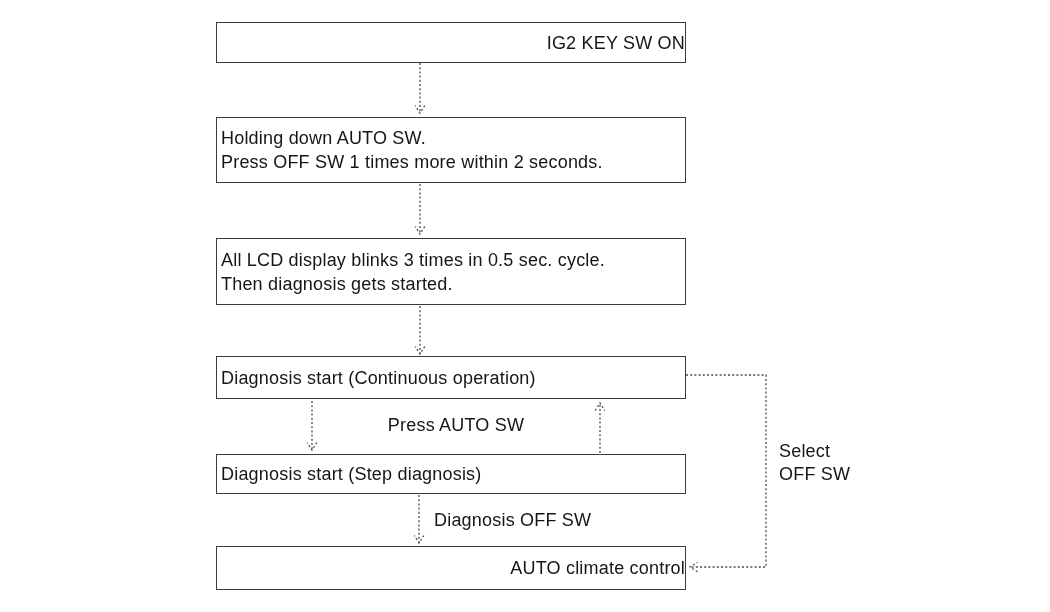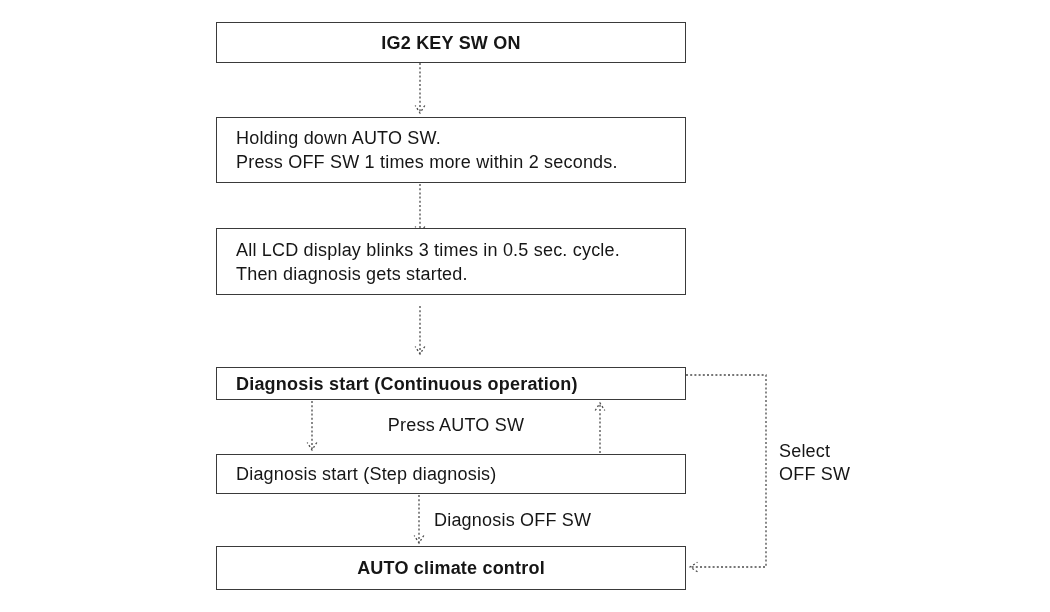--- a/index.html
+++ b/index.html
@@ -23,22 +23,22 @@
     box-sizing: border-box;
     background: #ffffff;
     border: 1.4px solid #3a3a3a;
     font-size: 18px;
     letter-spacing: 0.2px;
     line-height: 24px;
     display: flex;
     flex-direction: column;
     justify-content: center;
   }
-  .box.center { align-items: center; text-align: center; font-weight: bold; }
-  .box.left   { align-items: flex-start; padding-left: 19px; padding-right: 8px; }
+  .box.center { align-items: flex-end; text-align: center; }
+  .box.left   { align-items: flex-start; padding-left: 4px; padding-right: 8px; }
   .box .line  { display: block; white-space: nowrap; }
   .edge-label {
     position: absolute;
     font-size: 18px;
     letter-spacing: 0.2px;
     line-height: 23px;
     white-space: nowrap;
   }
   .edge-label .line { display: block; }
   svg.wires {
@@ -77,26 +77,26 @@
 
   <div class="box center" style="top:22px; height:41px;">
     <span class="line">IG2 KEY SW ON</span>
   </div>
 
   <div class="box left" style="top:117px; height:66px;">
     <span class="line">Holding down AUTO SW.</span>
     <span class="line">Press OFF SW 1 times more within 2 seconds.</span>
   </div>
 
-  <div class="box left" style="top:228px; height:67px;">
+  <div class="box left" style="top:238px; height:67px;">
     <span class="line">All LCD display blinks 3 times in 0.5 sec. cycle.</span>
     <span class="line">Then diagnosis gets started.</span>
   </div>
 
-  <div class="box left" style="top:367px; height:33px;font-weight:bold;">
+  <div class="box left" style="top:356px; height:43px;">
     <span class="line">Diagnosis start (Continuous operation)</span>
   </div>
 
   <div class="box left" style="top:454px; height:40px;">
     <span class="line">Diagnosis start (Step diagnosis)</span>
   </div>
 
   <div class="box center" style="top:546px; height:44px;">
     <span class="line">AUTO climate control</span>
   </div>

